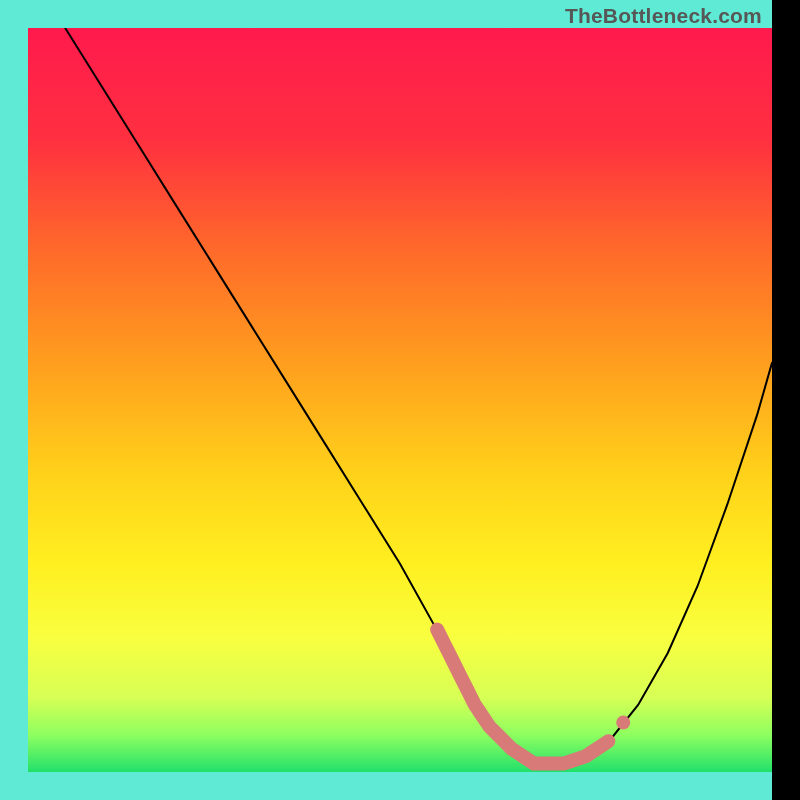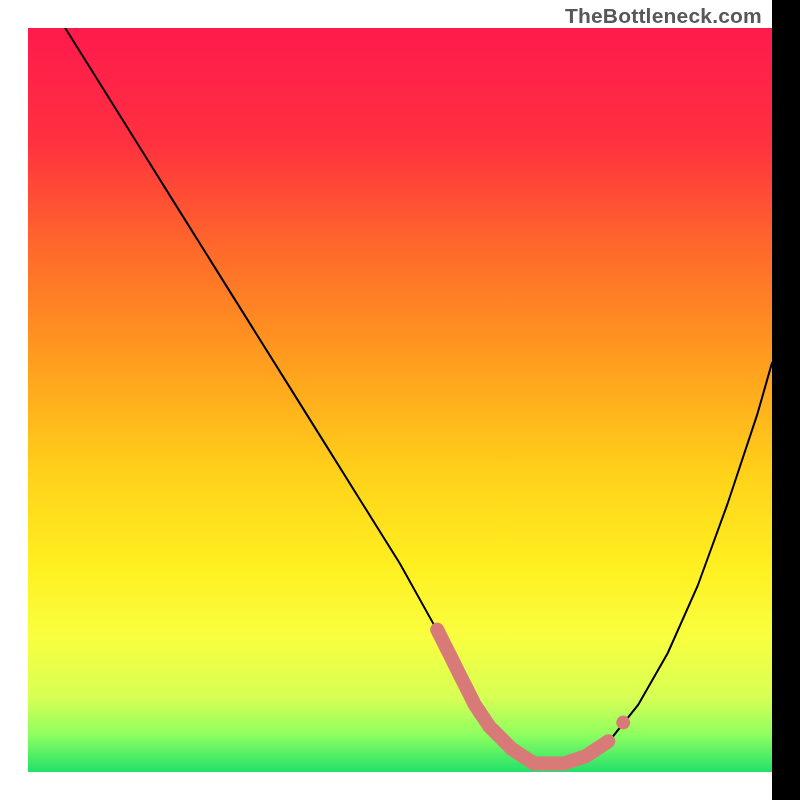--- a/index.html
+++ b/index.html
@@ -1,21 +1,21 @@
 <!DOCTYPE html>
 <html><head>
 <meta charset="utf-8">
 <style>
   * { margin: 0; padding: 0; box-sizing: border-box; }
   html, body { width: 800px; height: 800px; overflow: hidden; background: #000; }
   .frame {
     position: relative;
     width: 772px;
     height: 800px;
-    background: #ffffff;
+    background: #5eead4;
   }
   .watermark {
     position: absolute;
     top: 4px;
     right: 10px;
     font-family: Arial, Helvetica, sans-serif;
     font-size: 21px;
     font-weight: 600;
     color: #575757;
     letter-spacing: 0.2px;

